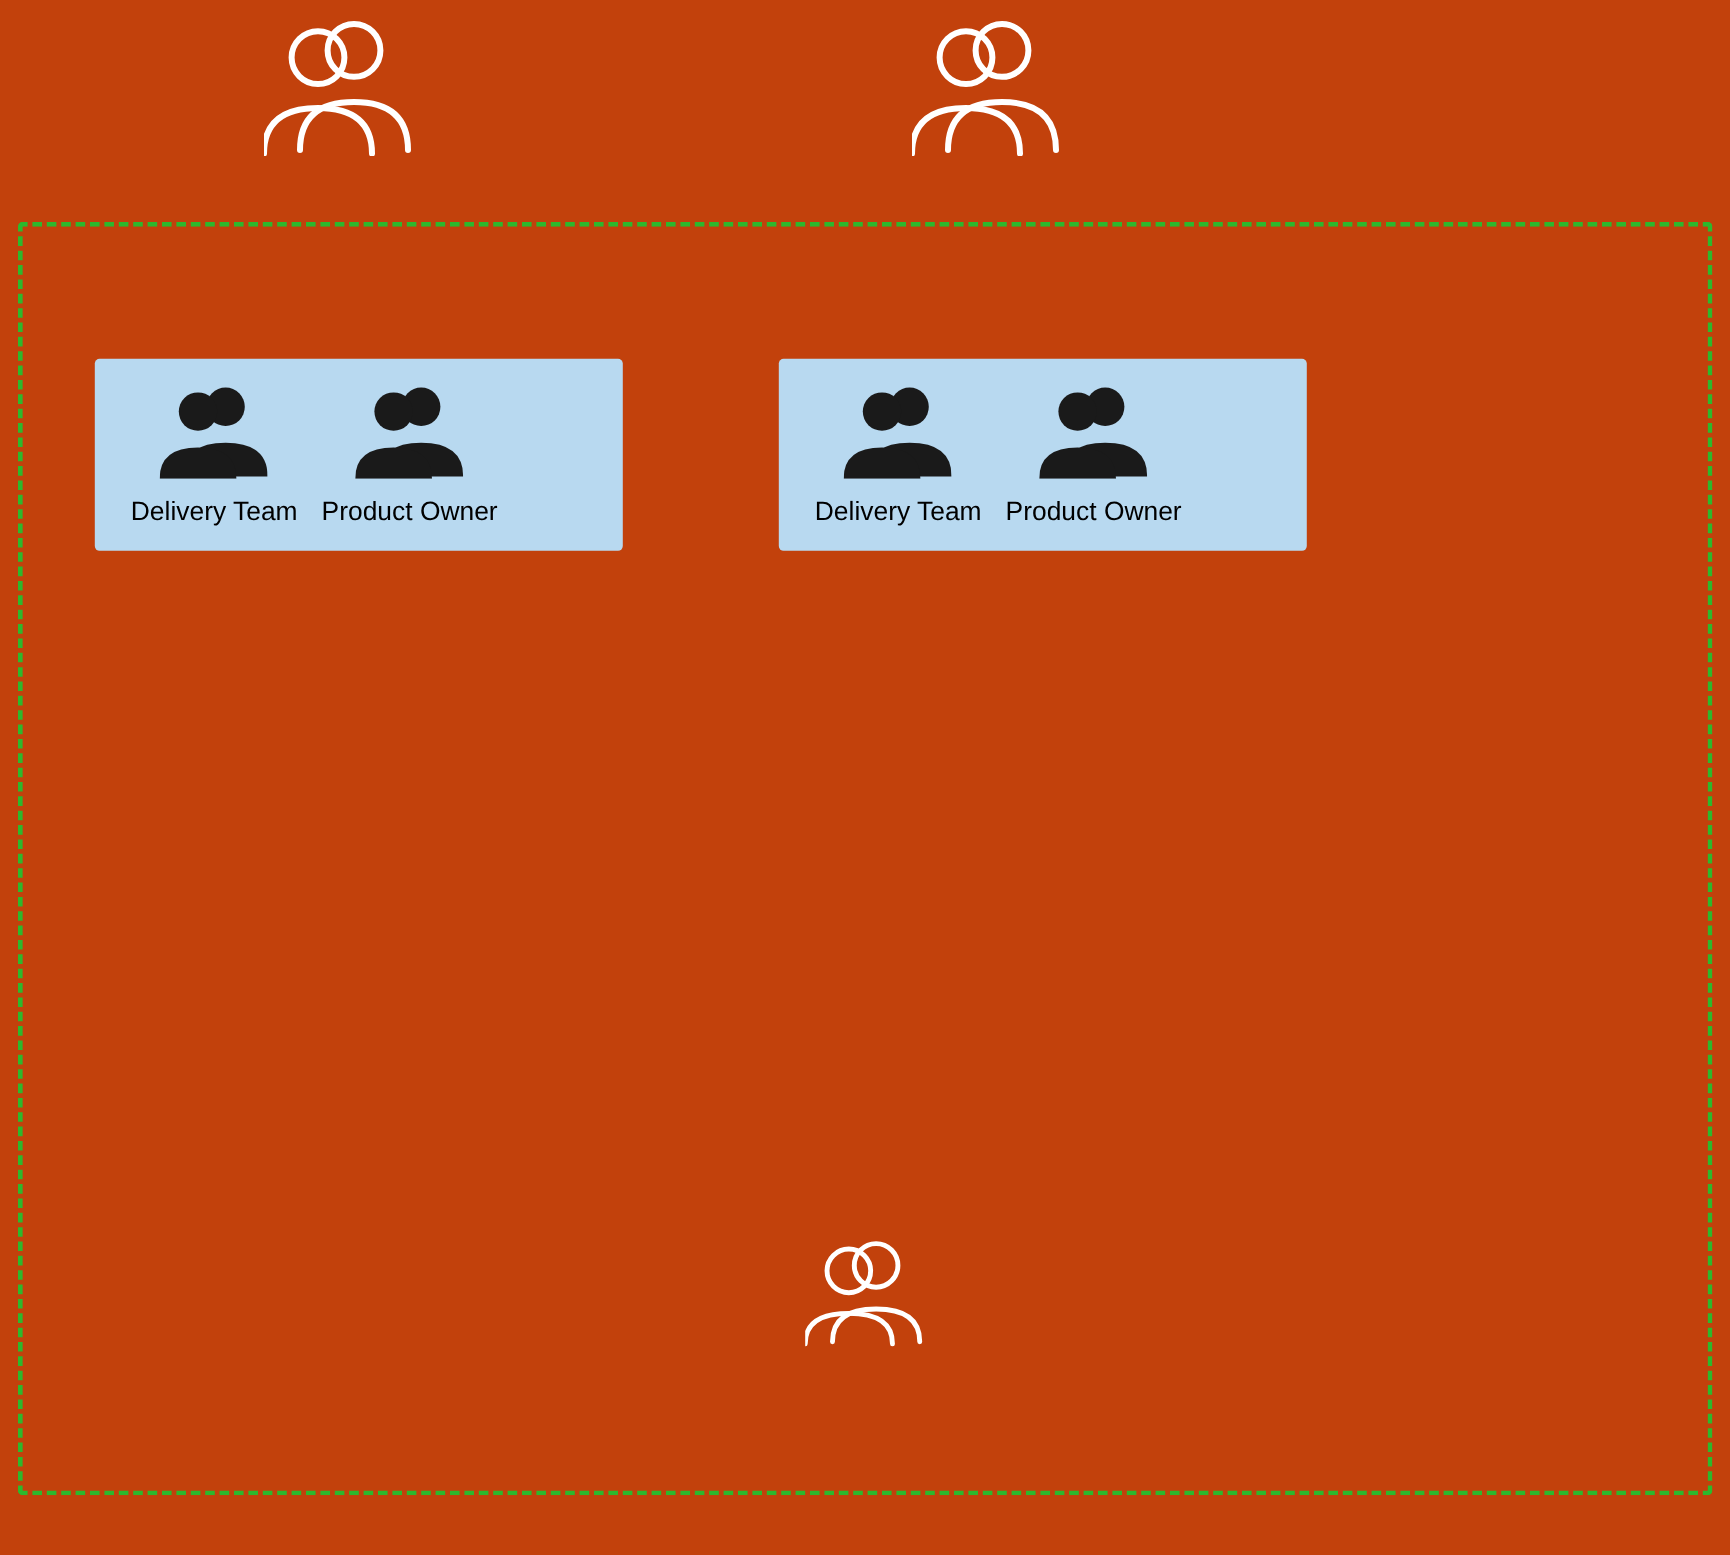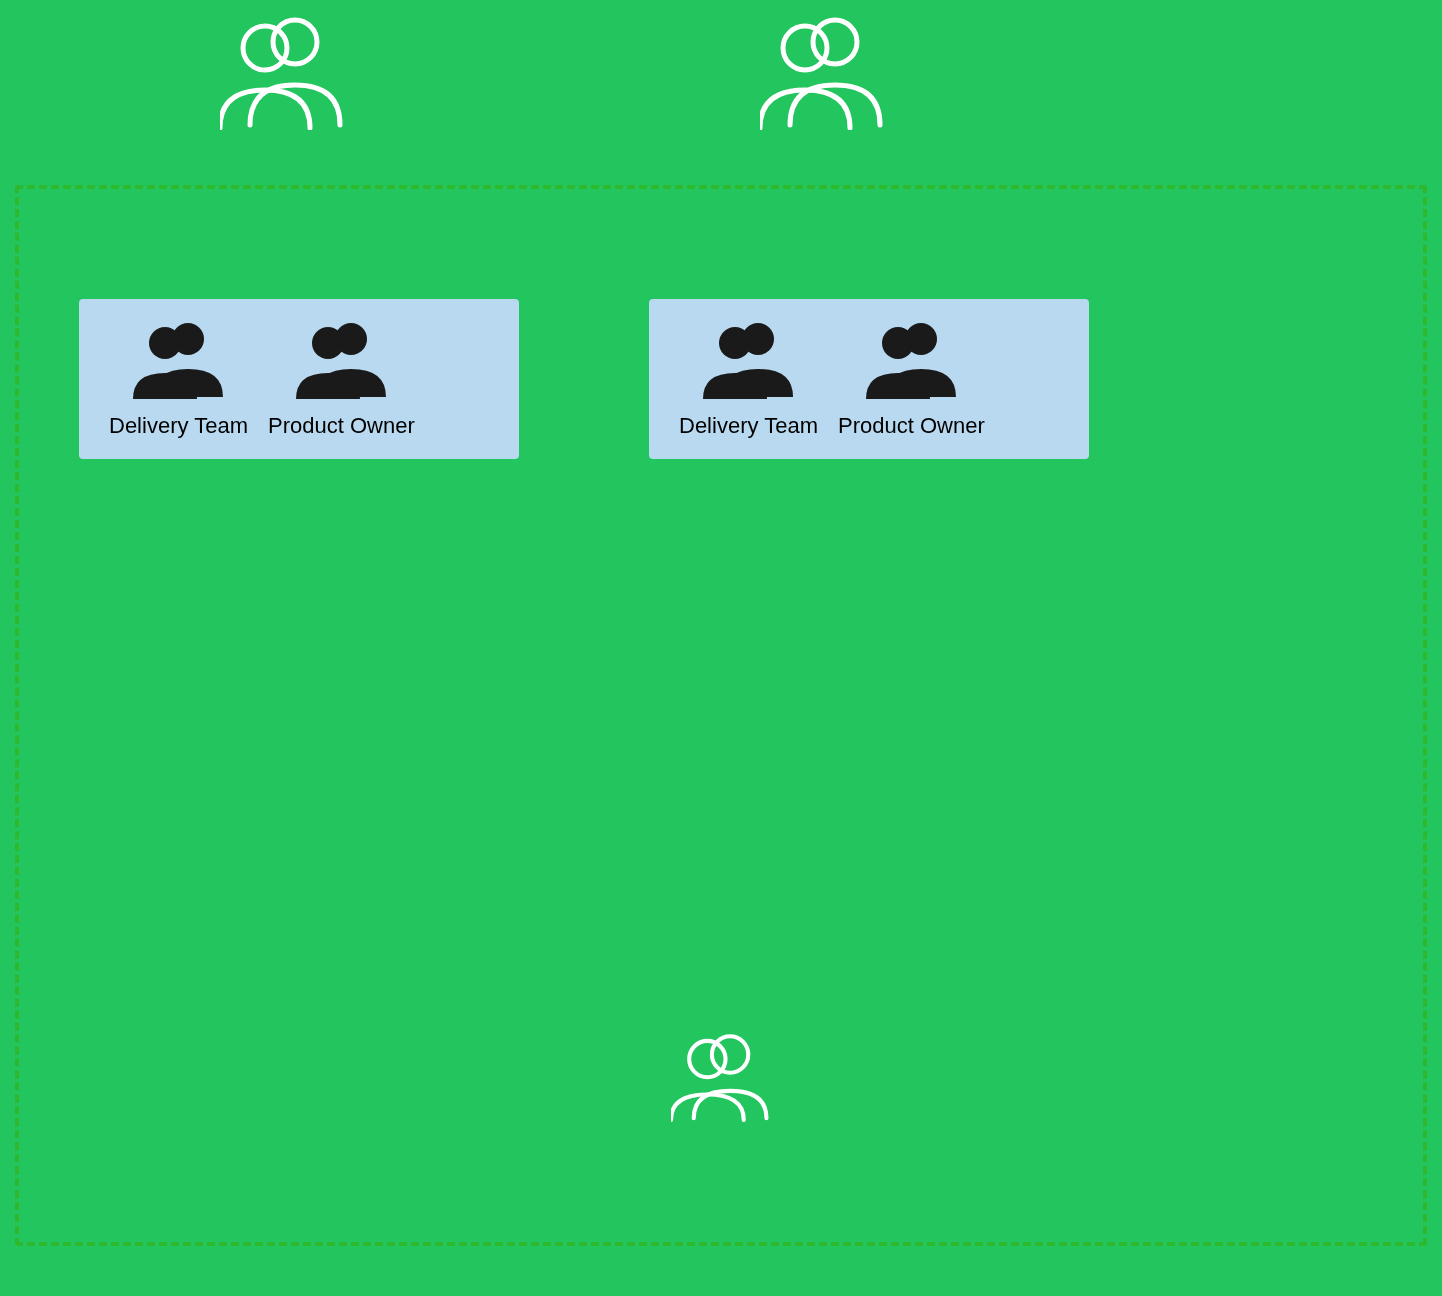--- a/index.html
+++ b/index.html
@@ -8,21 +8,21 @@
       height: 1296px;
       background: #000;
       overflow: hidden;
       font-family: Arial, sans-serif;
     }
 
     .page-container {
       width: 1442px;
       height: 1296px;
       position: relative;
-      background: #22c55e;
+      background: #c2410c;
     }
 
     
     .top-icon-left {
       position: absolute;
       top: 10px;
       left: 220px;
       display: flex;
       flex-direction: column;
       align-items: center;

